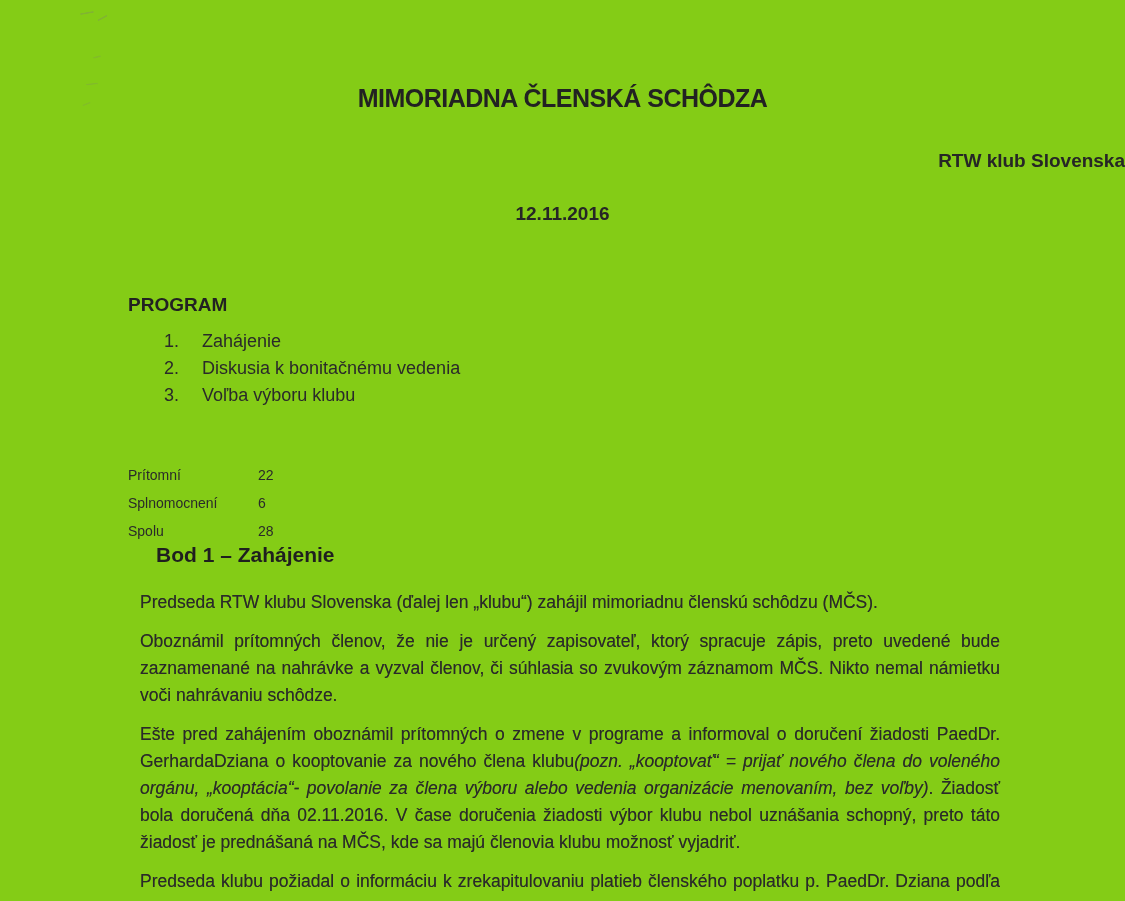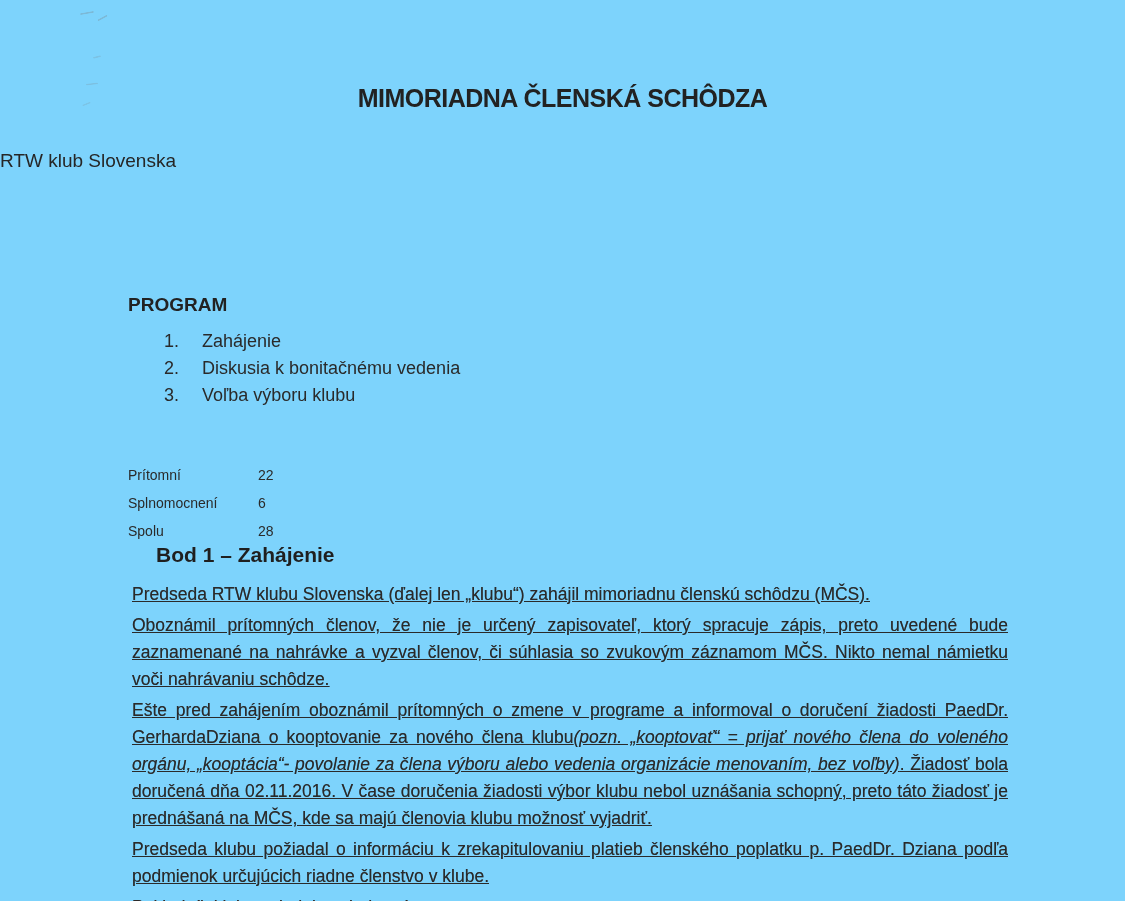--- a/index.html
+++ b/index.html
@@ -1,32 +1,32 @@
 <!DOCTYPE html>
 <html><head>
 <meta charset="utf-8">
 <style>
   html, body { margin: 0; padding: 0; background: #e8e8e8; }
   .page {
     position: relative;
     width: 1125px;
     height: 901px;
-    background: #7dd3fc;
+    background: #84cc16;
     overflow: hidden;
     font-family: "Liberation Sans", sans-serif;
     color: #2a2a2a;
   }
   .doc-title {
     position: absolute; top: 84px; left: 0; width: 100%;
     text-align: center; font-size: 25px; font-weight: bold;
     letter-spacing: -0.5px; color: #222;
   }
   .doc-subtitle {
     position: absolute; top: 150px; left: 0; width: 100%;
-    text-align: left; font-size: 19px; font-weight: normal; color: #262626;
+    text-align: right; font-size: 19px; font-weight: bold; color: #262626;
   }
   .doc-date {
     position: absolute; top: 203px; left: 0; width: 100%;
     text-align: center; font-size: 19px; font-weight: bold; color: #262626;
   }
   .program-heading {
     position: absolute; top: 294px; left: 128px;
     font-size: 19px; font-weight: bold; color: #222;
   }
   .program-items {
@@ -42,21 +42,21 @@
   .section-heading {
     position: absolute; top: 543px; left: 128px;
     font-size: 21px; font-weight: bold; color: #1f1f1f; margin-left: 28px;
   }
   .body-text {
     position: absolute; top: 577px; left: 128px; width: 884px;
     font-size: 17.5px; line-height: 27px;
     text-align: justify; color: #2a2a2a;
     text-shadow: 0 0 0.4px rgba(40,40,40,0.55);
   }
-  .body-text p { margin: 4px; text-decoration: underline; }
+  .body-text p { margin: 12px; }
   .italic { font-style: italic; }
   .scan-mark {
     position: absolute; border-top: 2px solid #7a7a7a;
     opacity: 0.28; border-radius: 2px;
   }
   .m1 { left: 80px;  top: 12px;  width: 14px; transform: rotate(-10deg); }
   .m2 { left: 97px;  top: 17px;  width: 11px; transform: rotate(-28deg); }
   .m3 { left: 93px;  top: 56px;  width: 8px;  transform: rotate(-15deg); opacity: 0.18; }
   .m4 { left: 86px;  top: 83px;  width: 12px; transform: rotate(-6deg);  opacity: 0.2; }
   .m5 { left: 82px;  top: 103px; width: 9px;  transform: rotate(-22deg); opacity: 0.16; }
@@ -67,20 +67,21 @@
 <div class="page">
 
   <div class="scan-mark m1"></div>
   <div class="scan-mark m2"></div>
   <div class="scan-mark m3"></div>
   <div class="scan-mark m4"></div>
   <div class="scan-mark m5"></div>
 
   <div class="doc-title">MIMORIADNA ČLENSKÁ SCHÔDZA</div>
   <div class="doc-subtitle">RTW klub Slovenska</div>
+  <div class="doc-date">12.11.2016</div>
 
   <div class="program-heading">PROGRAM</div>
 
   <div class="program-items">
     <div class="program-item">
       <span class="num">1.</span><span>Zahájenie</span>
     </div>
     <div class="program-item">
       <span class="num">2.</span><span>Diskusia k bonitačnému vedenia</span>
     </div>

